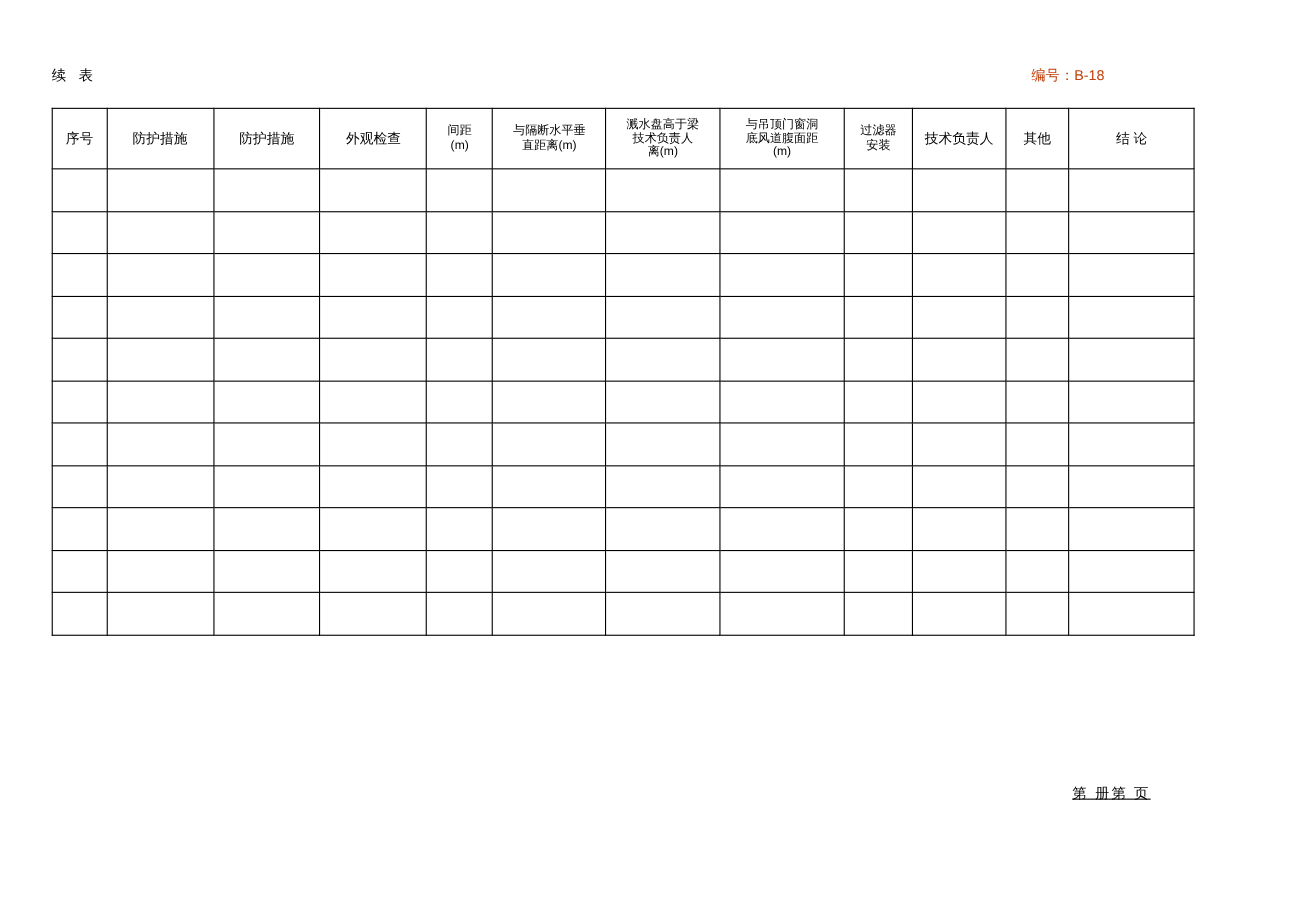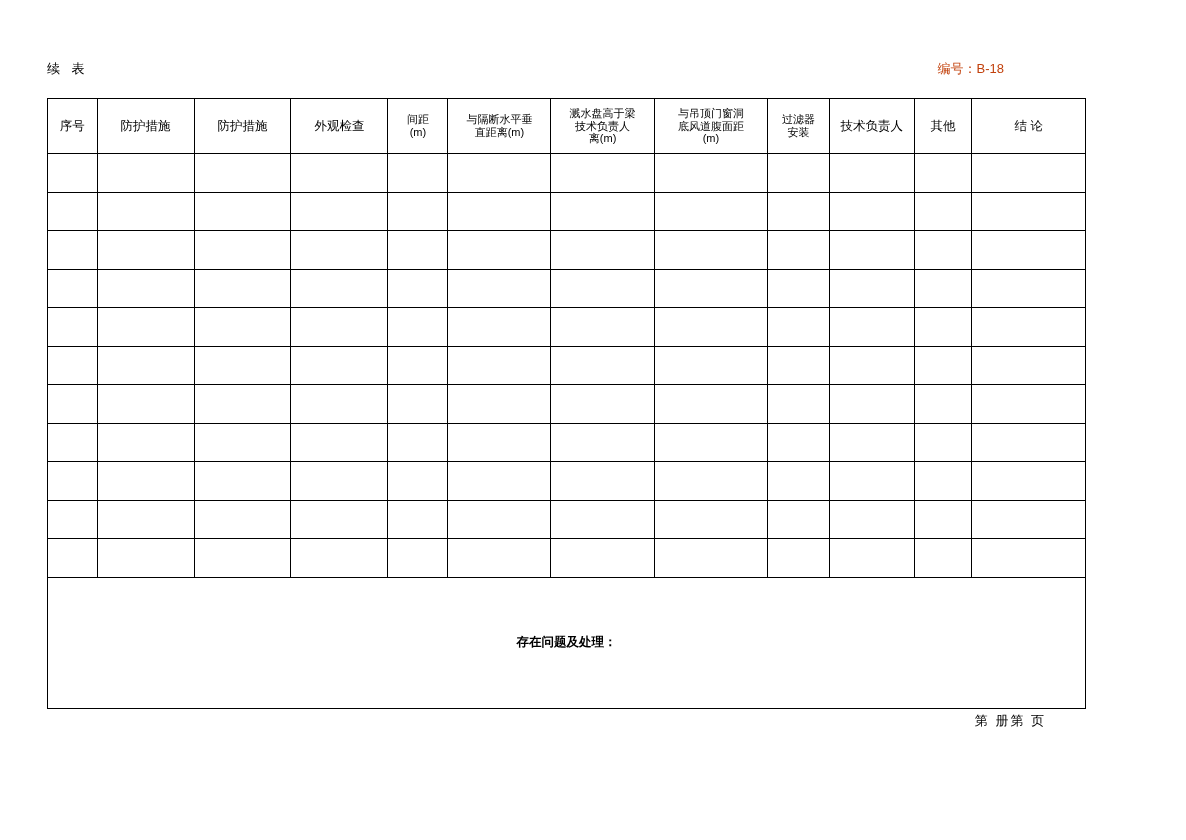--- a/index.html
+++ b/index.html
@@ -120,20 +120,21 @@
     width: 1039px;
     height: 22px;
     font-size: 13px;
   }
   .footer .pg {
     position: absolute;
     right: 40px;
     top: 0;
     letter-spacing: 2px;
     white-space: nowrap;
+    text-decoration: underline;
   }
 </style>
 </head>
 <body>
 
 <div class="page">
 
   <div class="header-row">
     <div class="header-left">续 表</div>
     <div class="header-right">编号：B-18</div>
@@ -350,25 +351,20 @@
         <td></td>
         <td></td>
         <td></td>
         <td></td>
         <td></td>
         <td></td>
         <td></td>
         <td></td>
       </tr>
 
-      <tr>
-        <td class="issues-cell" colspan="12">
-          <span>存在问题及处理：</span>
-        </td>
-      </tr>
 
     </tbody>
   </table>
 
   <div class="footer">
     <div class="pg">第     册第      页</div>
   </div>
 
 </div>
 

